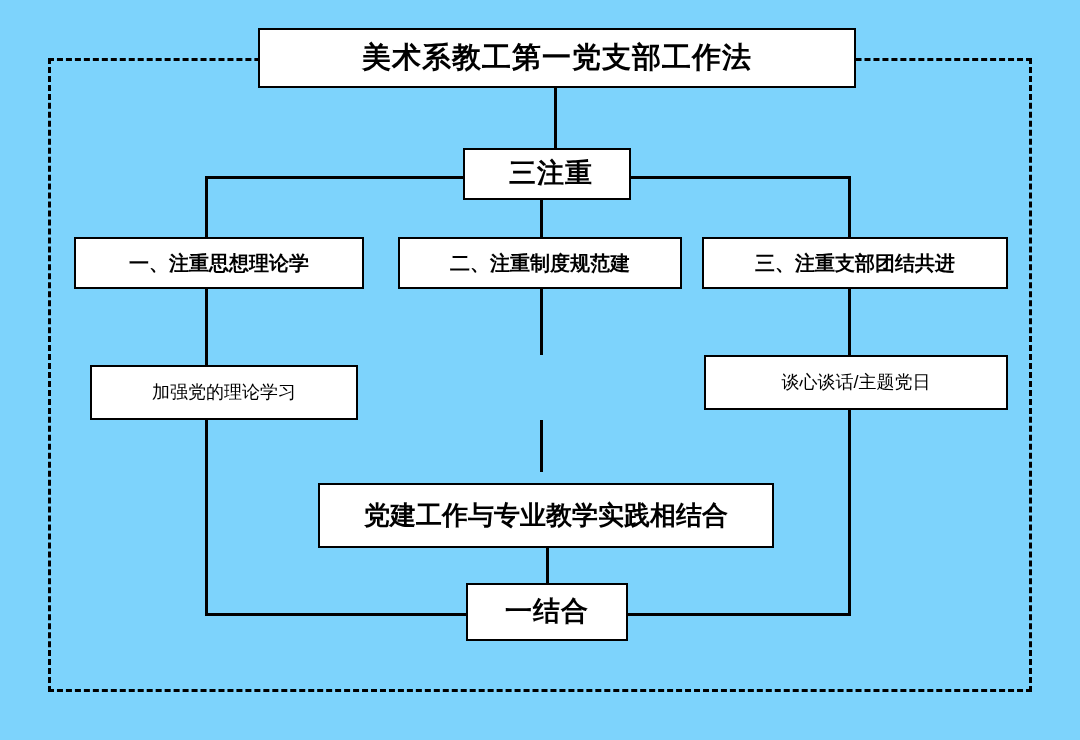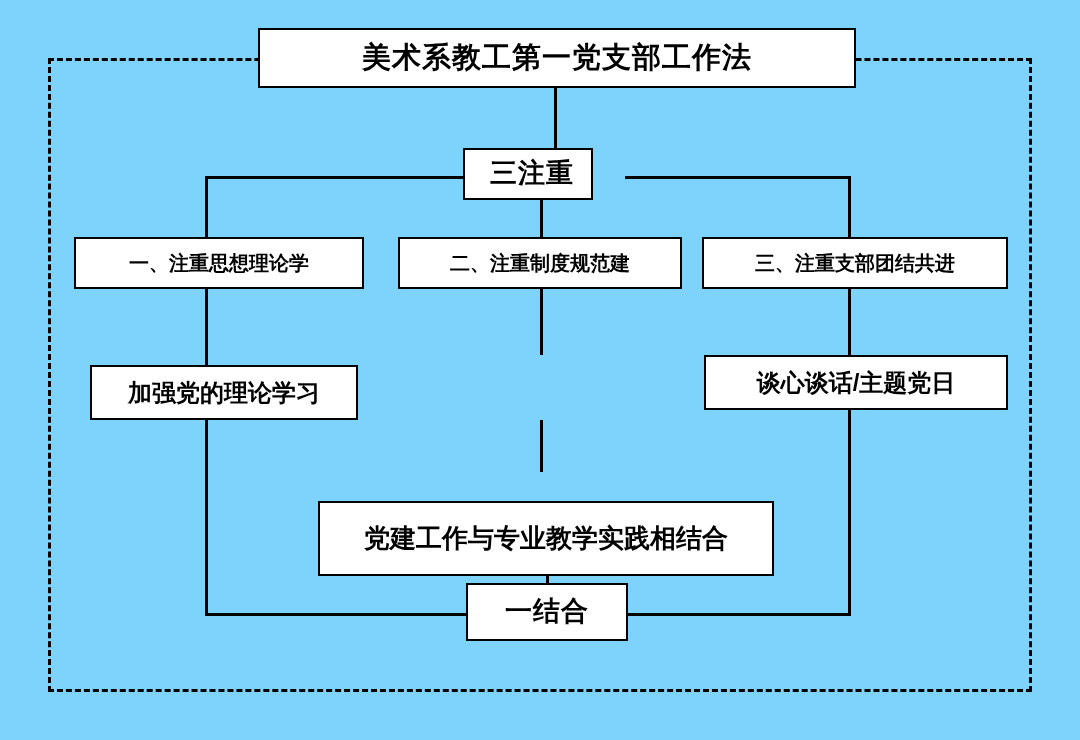--- a/index.html
+++ b/index.html
@@ -50,22 +50,22 @@
   .hub-node {
     font-size: 27px;
     font-weight: bold;
     letter-spacing: 1px;
   }
   .branch-node {
     font-size: 20px;
     font-weight: bold;
   }
   .leaf-node {
-    font-size: 24px;
-    font-weight: bold;
+    font-size: 18px;
+    font-weight: normal;
   }
   .wide-node {
     font-size: 26px;
     font-weight: bold;
   }
   
   .line {
     position: absolute;
     background: #000000;
     z-index: 1;
@@ -103,21 +103,21 @@
   <div class="line line-h" style="left:628px; top:613px; width:223px;"></div>
 
   <div class="line line-v" style="left:546px; top:548px; height:35px;"></div>
 
   <div class="line line-v" style="left:540px; top:420px; height:52px;"></div>
 
   <div class="node title-node" style="left:258px; top:28px; width:598px; height:60px;">
     <span>美术系教工第一党支部工作法</span>
   </div>
 
-  <div class="node hub-node" style="left:463px; top:148px; width:130px; height:52px;padding-left:8px;">
+  <div class="node hub-node" style="left:463px; top:148px; width:168px; height:52px;padding-left:8px;">
     <span>三注重</span>
   </div>
 
   <div class="node branch-node" style="left:74px; top:237px; width:290px; height:52px;">
     <span>一、注重思想理论学</span>
   </div>
 
   <div class="node branch-node" style="left:398px; top:237px; width:284px; height:52px;">
     <span>二、注重制度规范建</span>
   </div>
@@ -128,21 +128,21 @@
 
   <div class="node leaf-node" style="left:90px; top:365px; width:268px; height:55px;">
     <span>加强党的理论学习</span>
   </div>
 
 
   <div class="node leaf-node" style="left:704px; top:355px; width:304px; height:55px;">
     <span>谈心谈话/主题党日</span>
   </div>
 
-  <div class="node wide-node" style="left:318px; top:483px; width:456px; height:75px;margin-top:18px;">
+  <div class="node wide-node" style="left:318px; top:483px; width:456px; height:65px;">
     <span>党建工作与专业教学实践相结合</span>
   </div>
 
   <div class="node hub-node" style="left:466px; top:583px; width:162px; height:58px;">
     <span>一结合</span>
   </div>
 
 </div>
 
 </body></html>

